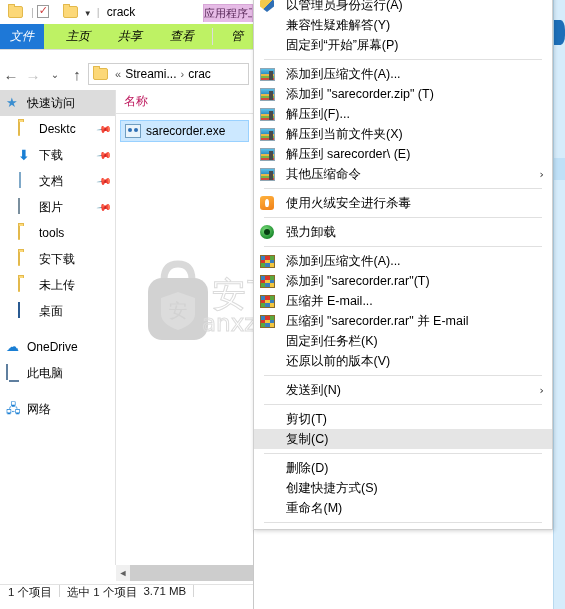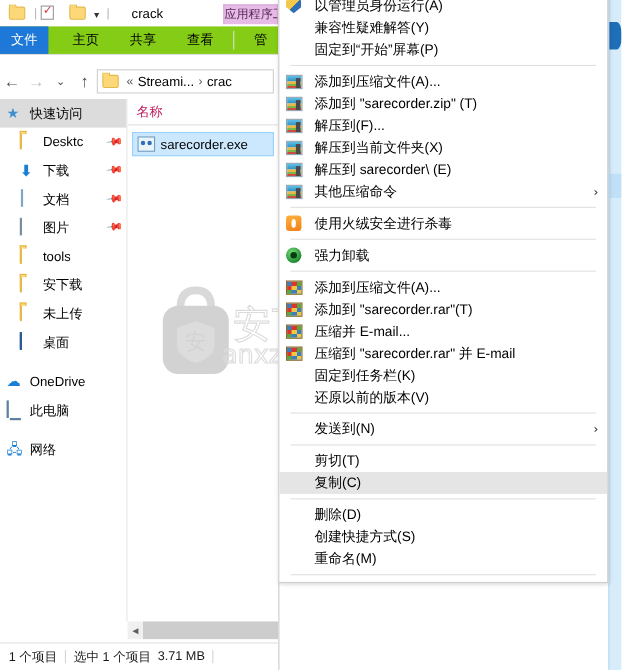--- a/index.html
+++ b/index.html
@@ -90,21 +90,21 @@
   .tb-caret {
     font-size: 8px;
     color: #333;
     margin: 0 2px 0 1px;
     position: relative;
     top: 1px;
   }
   .win-title {
     font-size: 12px;
     color: #000;
-    margin-left: 17px;
+    margin-left: 4px;
     white-space: nowrap;
   }
 
   
   .ctx-tab {
     position: absolute;
     left: 203px; top: 4px;
     width: 50px; height: 18px;
     background: #e6bbe6;
     border: 1px solid #d7a6d7;
@@ -116,22 +116,23 @@
     line-height: 16px;
     overflow: hidden;
     white-space: nowrap;
   }
 
   
   .ribbon {
     position: absolute;
     left: 0; top: 24px;
     width: 253px; height: 25px;
-    background: #84cc16;
+    background: #bef264;
     border-bottom: 1px solid #dcdcdc;
+    font-style: italic;
   }
   .rib-file {
     position: absolute;
     left: 0; top: 0;
     width: 44px; height: 25px;
     background: #1e78d7;
     color: #fff;
     font-size: 12px;
     text-align: center;
     line-height: 25px;
@@ -359,21 +360,20 @@
   }
 
   
   .statusbar {
     position: absolute;
     left: 0; bottom: 0;
     width: 253px; height: 25px;
     background: #ffffff;
     border-top: 1px solid #e2e2e2;
     display: flex;
-    align-items: center;
     padding-left: 8px;
     box-sizing: border-box;
     font-size: 11.5px;
     color: #1a1a1a;
     white-space: nowrap;
   }
   .status-sep {
     width: 1px; height: 12px;
     background: #d5d5d5;
     margin: 0 7px;

